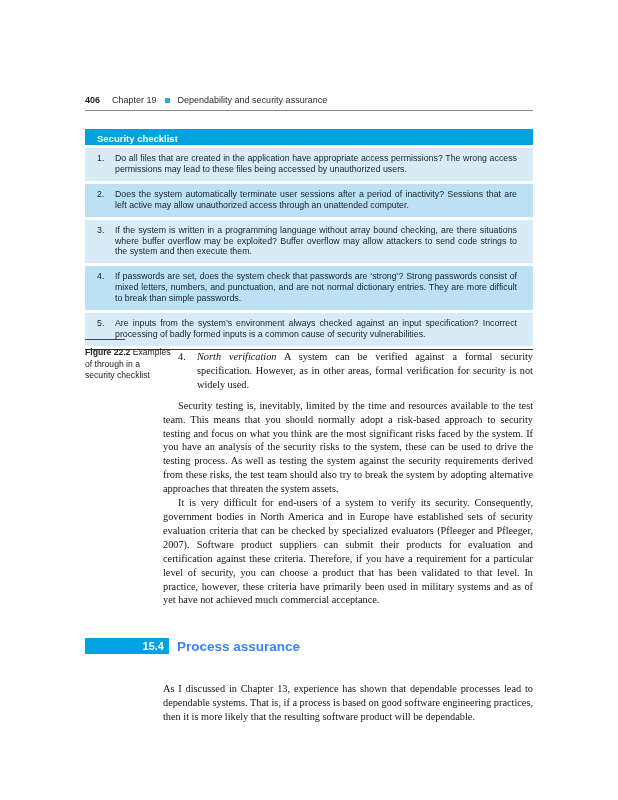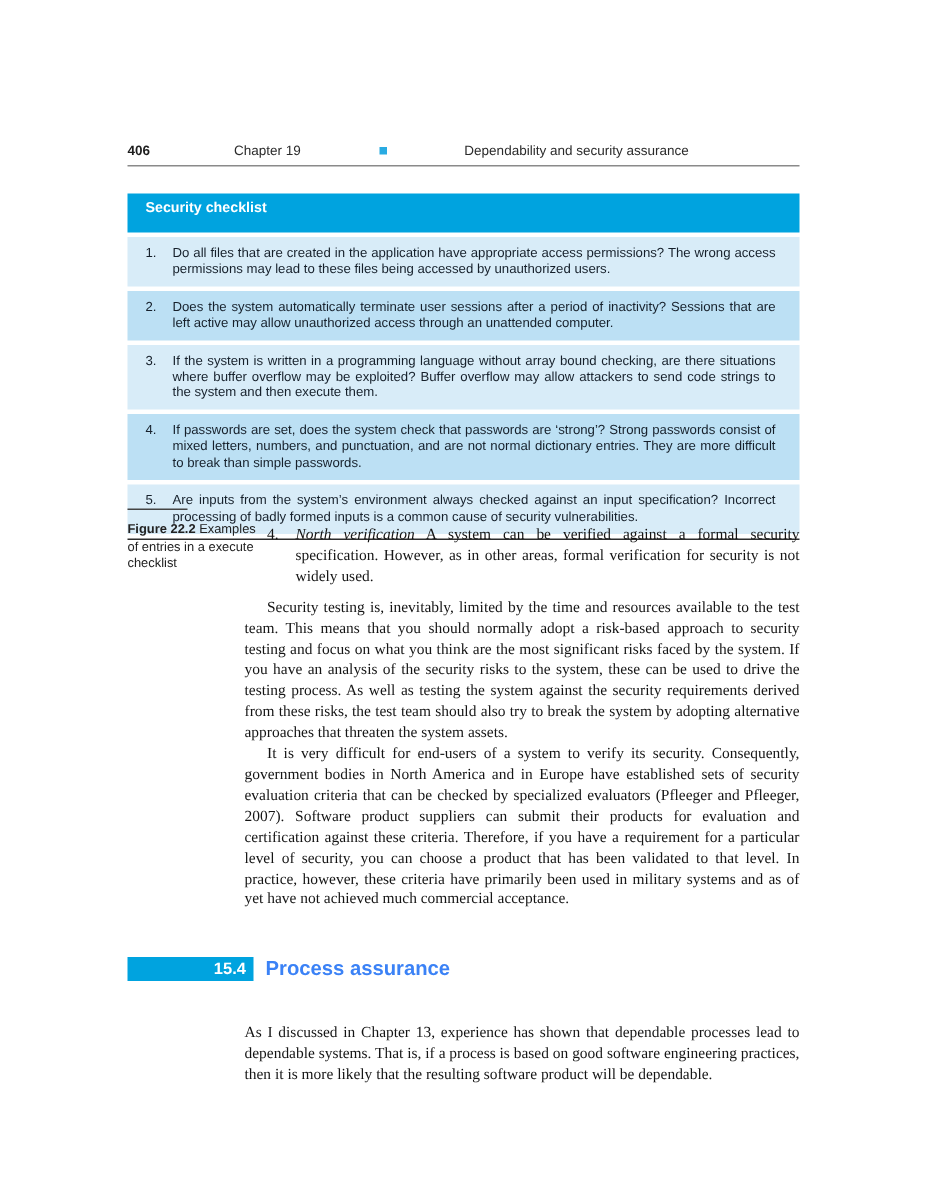--- a/index.html
+++ b/index.html
@@ -19,21 +19,20 @@
   .running-head {
     position: absolute;
     left: 85px;
     top: 95px;
     width: 448px;
     font-family: "Liberation Sans", sans-serif;
     font-size: 9px;
     color: #2b2b2b;
     display: flex;
     align-items: center;
-    gap: 44px;
   }
   .running-head .pagenum {
     font-weight: bold;
     color: #1d1d1d;
     margin-right: 12px;
   }
   .running-head .chapter {
     margin-right: 8px;
   }
   .chapter-marker {
@@ -57,21 +56,21 @@
     left: 85px;
     top: 129px;
     width: 448px;
     font-family: "Liberation Sans", sans-serif;
   }
   .checklist-titlebar {
     background: #00a3df;
     color: #ffffff;
     font-size: 9.5px;
     font-weight: bold;
-    height: 26px;
+    height: 16px;
     line-height: 19px;
     padding-left: 12px;
   }
   .check-row {
     position: relative;
     margin-top: 3px;
     padding: 5px 16px 6px 30px;
     font-size: 8.8px;
     line-height: 10.9px;
     color: #16202b;
@@ -135,20 +134,21 @@
   .para-indent { text-indent: 15px; }
   .para-gap { margin-top: 7px !important; }
 
   
   .section-heading {
     position: absolute;
     left: 85px;
     top: 638px;
     font-family: "Liberation Sans", sans-serif;
     display: flex;
+    align-items: center;
   }
   .section-numbar {
     display: inline-block;
     width: 79px;
     height: 16px;
     line-height: 16px;
     background: #00a3df;
     color: #ffffff;
     font-size: 11px;
     font-weight: bold;
@@ -208,21 +208,21 @@
     <div class="check-row light">
       <span class="num">5.</span>
       <span>Are inputs from the system’s environment always checked against an input specification? Incorrect processing of badly formed inputs is a common cause of security vulnerabilities.</span>
     </div>
 
     <div class="checklist-bottom-rule"></div>
   </div>
 
   <div class="figure-caption">
     <div class="cap-rule"></div>
-    <span class="fig-label">Figure 22.2</span><span> Examples of entries in a execute checklist</span>
+    <span class="fig-label">Figure 22.2</span><span> Examples of through in a security checklist</span>
   </div>
 
   <div class="body-col">
 
     <div class="list-item">
       <span class="num">4.</span>
       <span class="term">North verification</span><span> A system can be verified against a formal security specification. However, as in other areas, formal verification for security is not widely used.</span>
     </div>
 
     <p class="para-indent para-gap">Security testing is, inevitably, limited by the time and resources available to the test team. This means that you should normally adopt a risk-based approach to security testing and focus on what you think are the most significant risks faced by the system. If you have an analysis of the security risks to the system, these can be used to drive the testing process. As well as testing the system against the security requirements derived from these risks, the test team should also try to break the system by adopting alternative approaches that threaten the system assets.</p>

